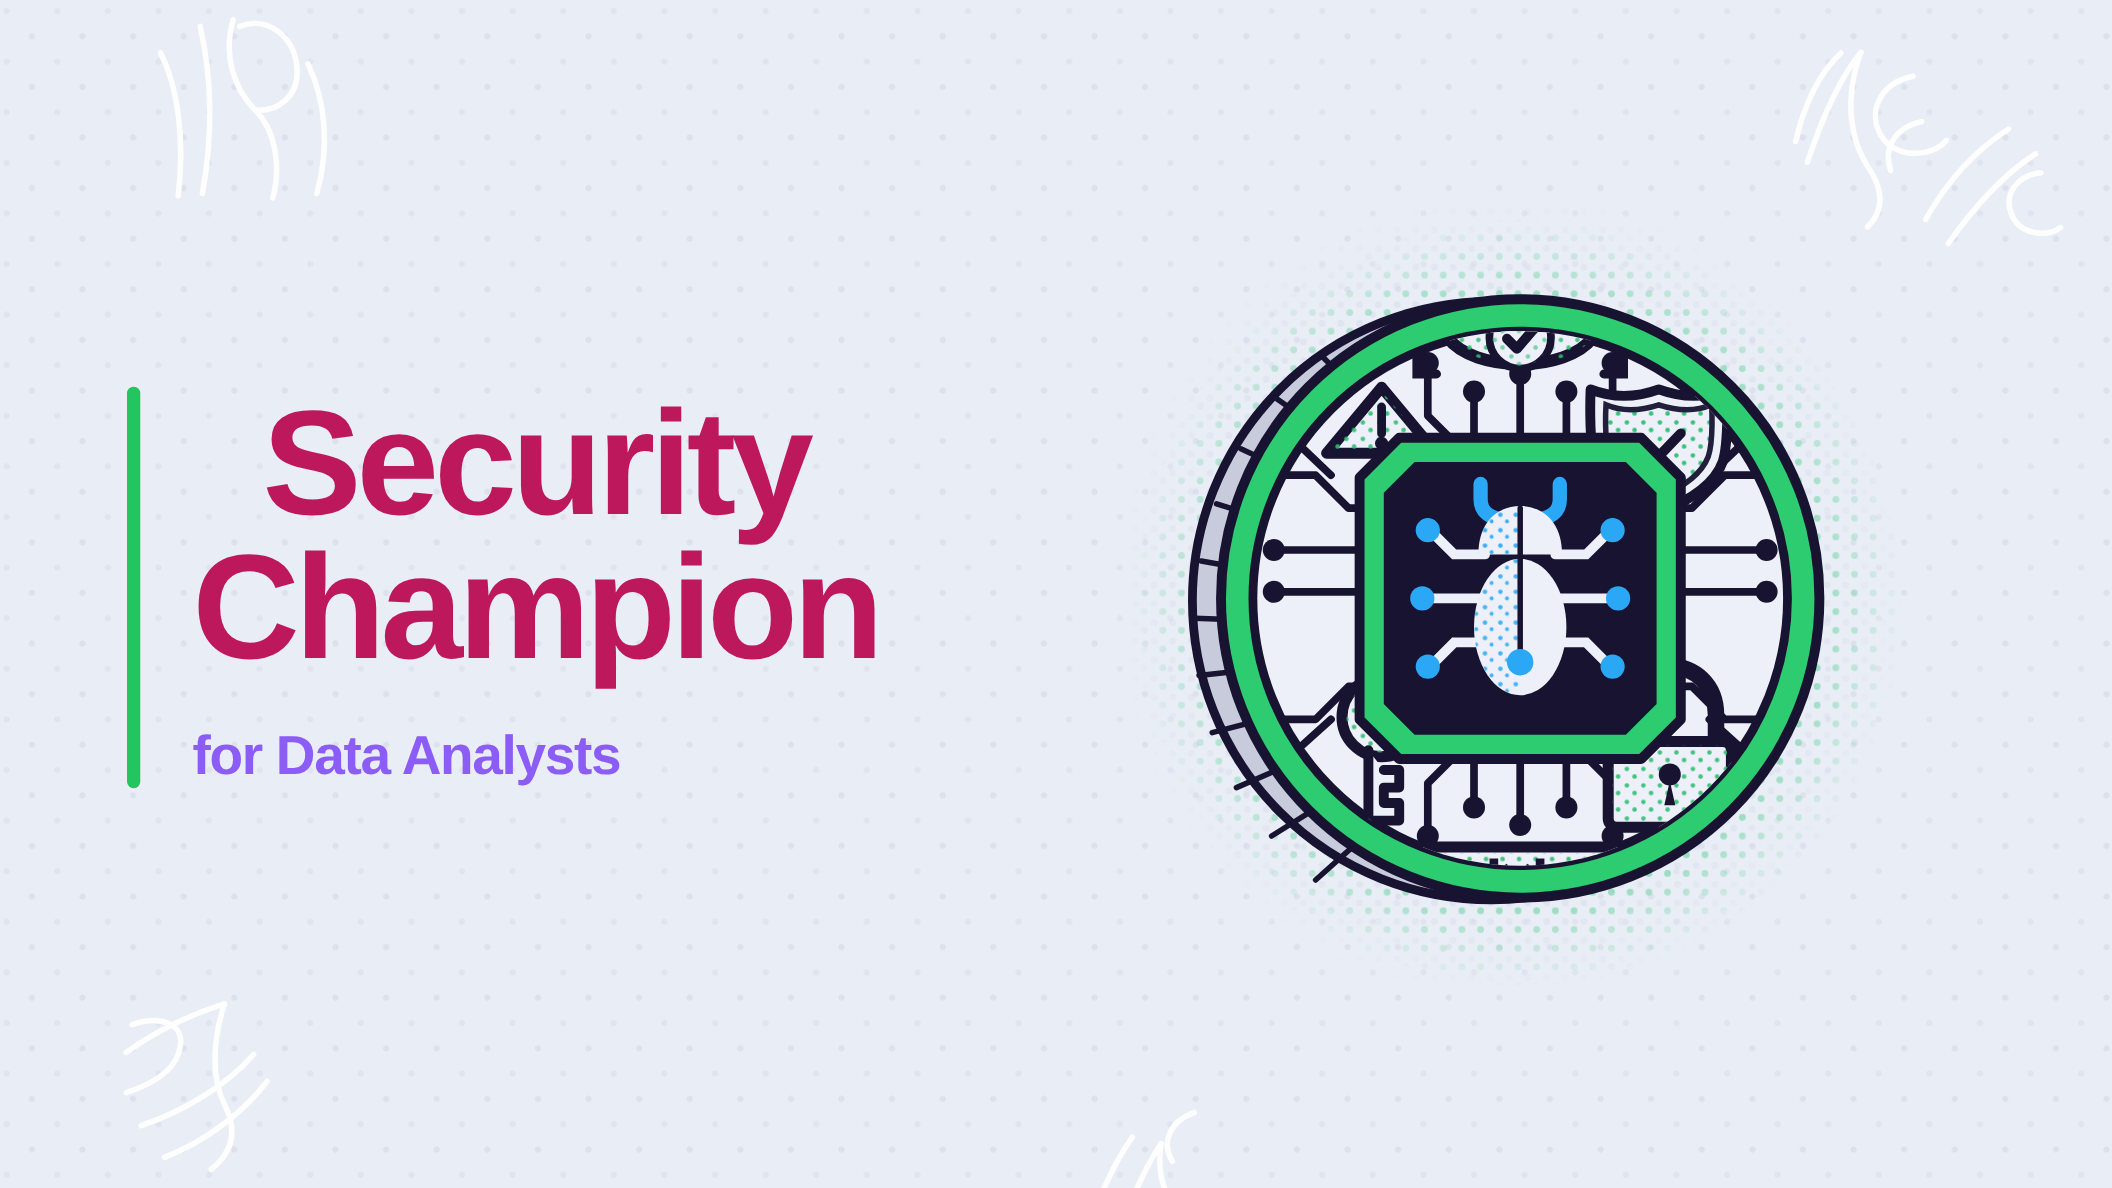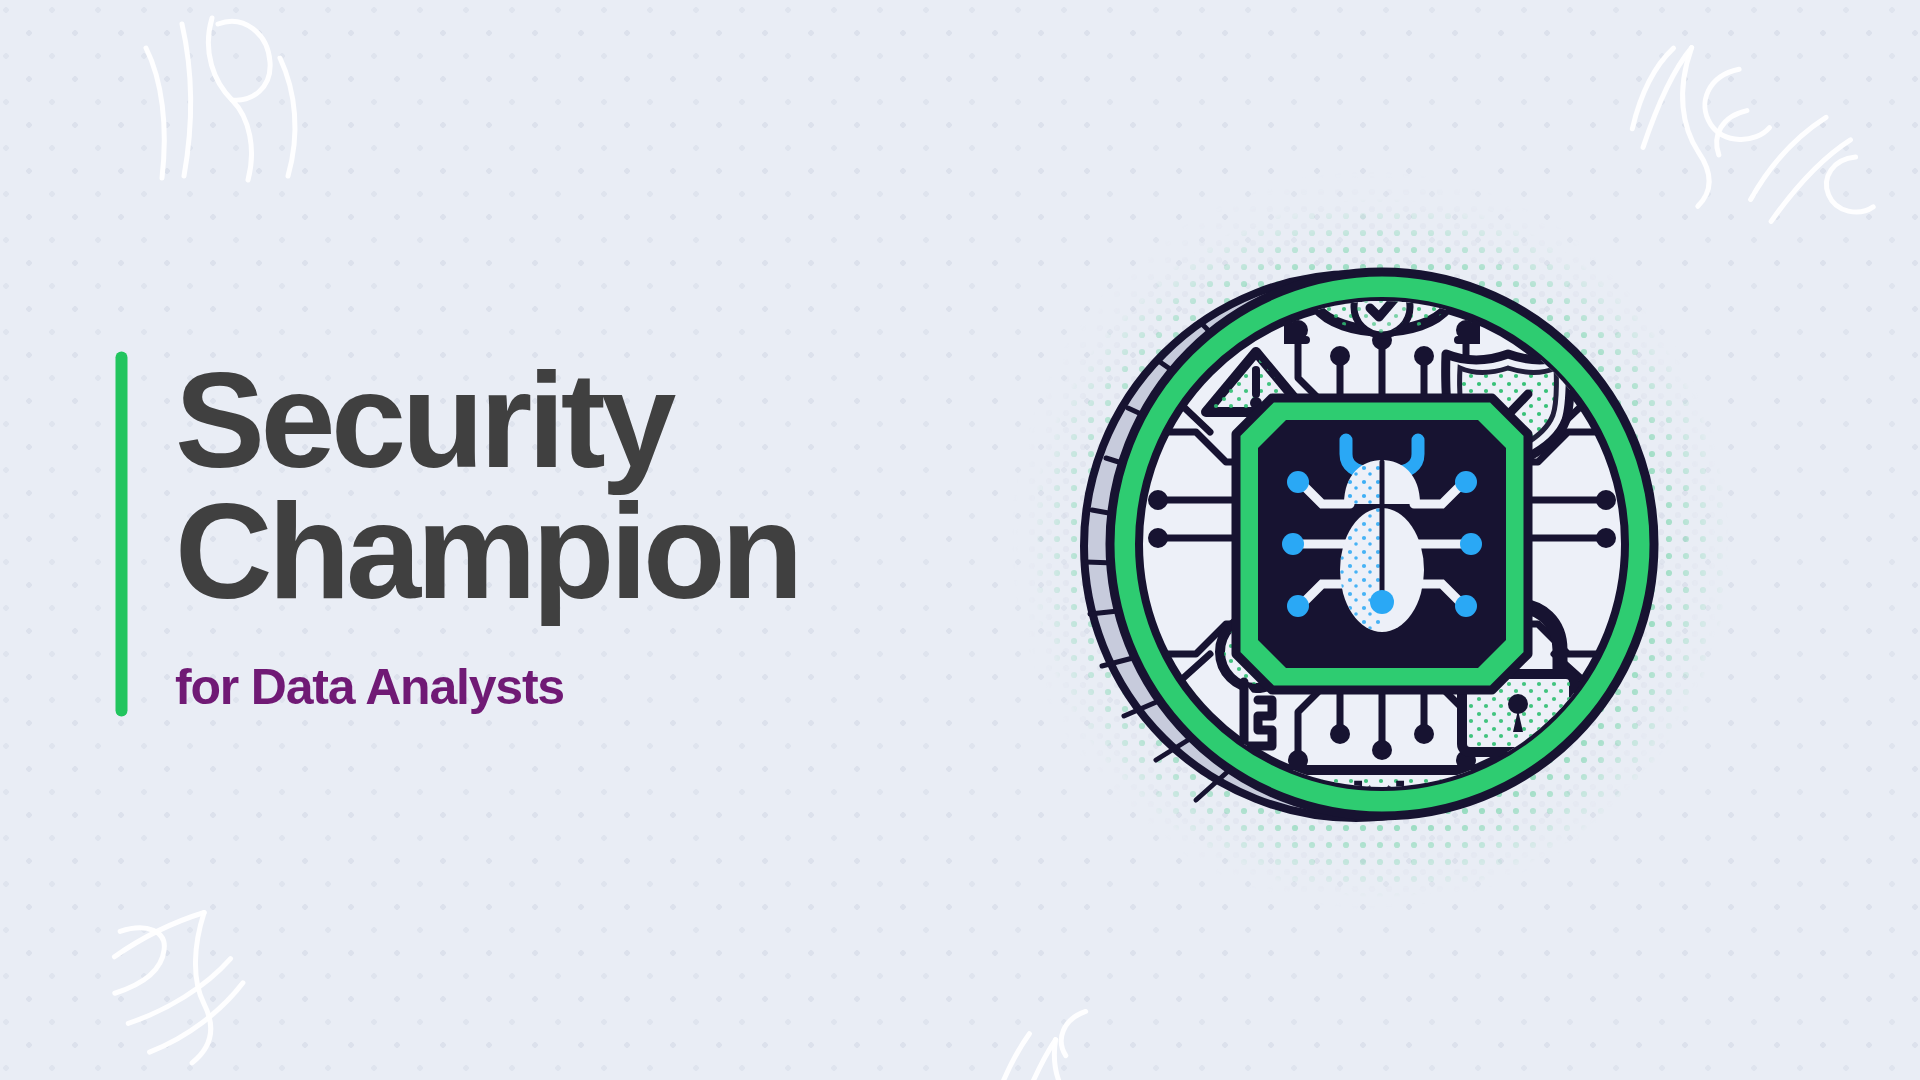--- a/index.html
+++ b/index.html
@@ -74,31 +74,32 @@
   }
 
   .copy { padding-top: 4px; }
 
   .headline {
     font-family: "Liberation Sans", sans-serif;
     font-weight: 700;
     font-size: 135px;
     line-height: .97;
     letter-spacing: -4.5px;
-    color: #404040;
+    color: #be185d;
     white-space: pre-line;
+    text-align: center;
   }
 
   .subhead {
     margin-top: 40px;
     font-family: "Liberation Sans", sans-serif;
     font-weight: 700;
     font-size: 50px;
     letter-spacing: -1.2px;
-    color: #701a75;
+    color: #8b5cf6;
   }
 
   
   .badge-wrap {
     position: absolute;
     left: 1010px;
     top: 170px;
     width: 720px;
     height: 740px;
   }

